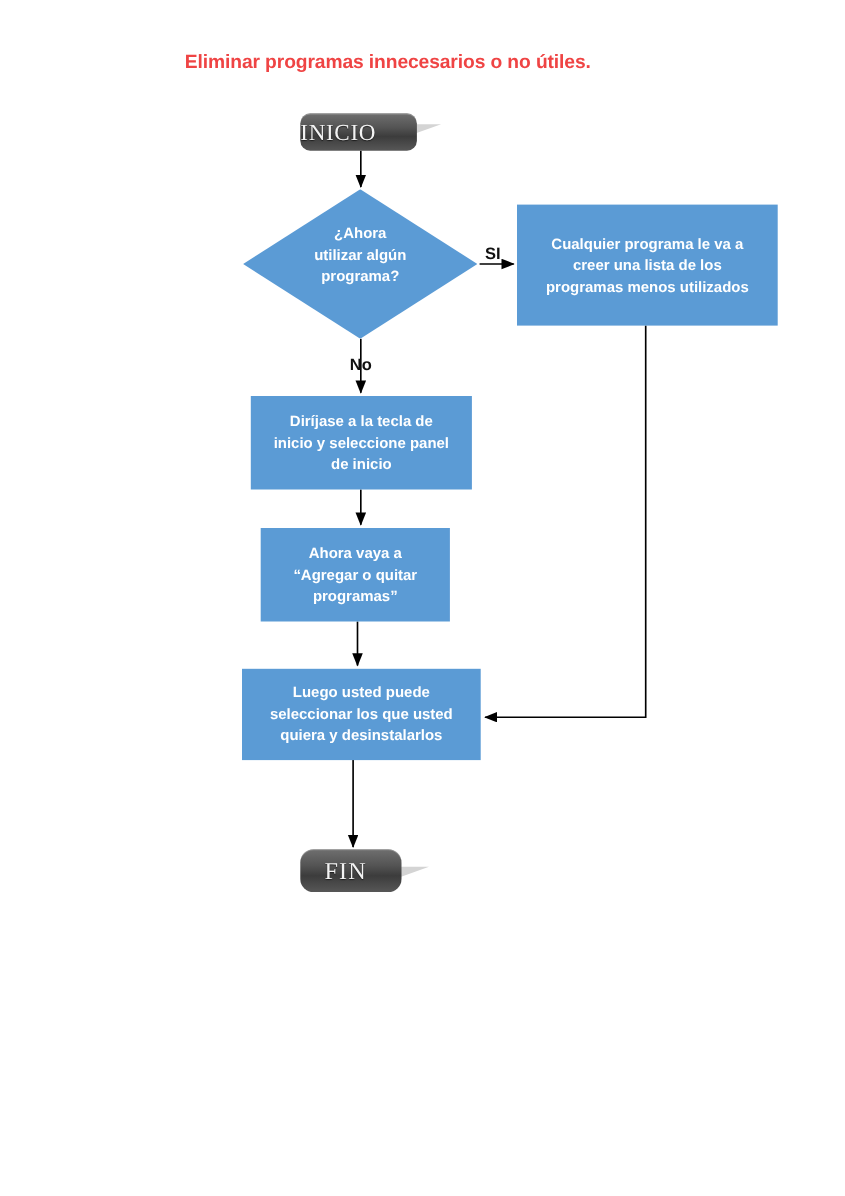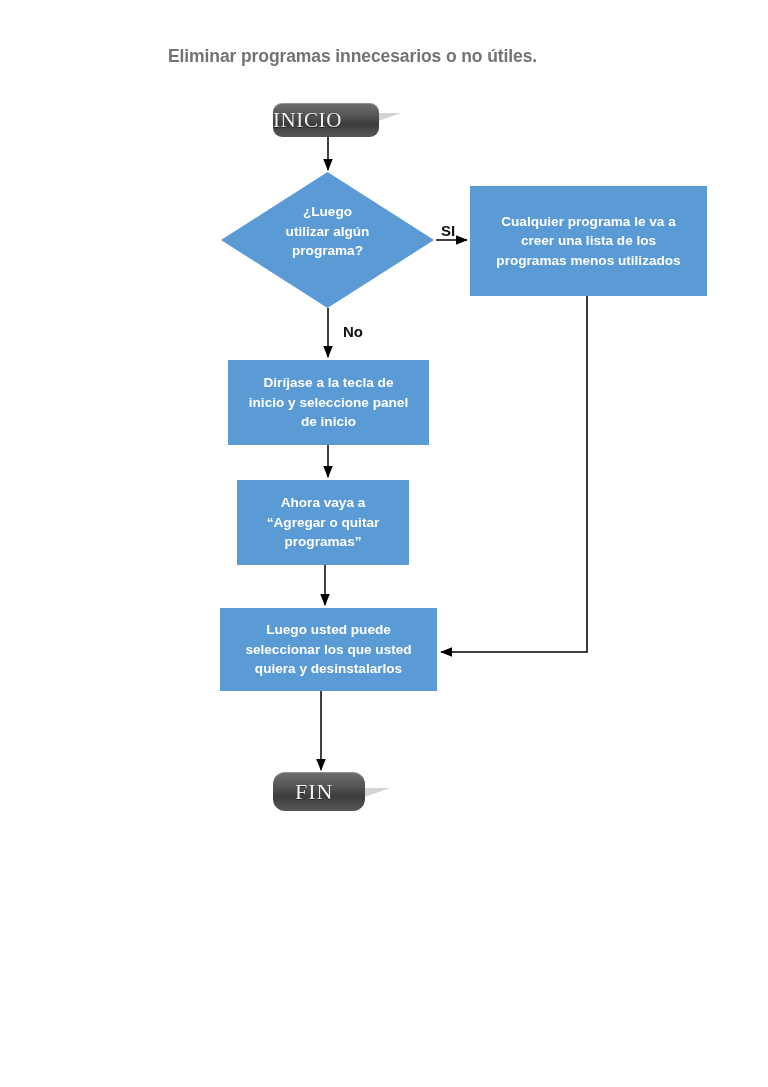--- a/index.html
+++ b/index.html
@@ -6,21 +6,21 @@
   body{
     width:768px;height:1087px;background:#ffffff;
     font-family:"Liberation Sans", sans-serif;
     overflow:hidden;position:relative;
   }
   #canvas{position:absolute;left:0;top:0;width:768px;height:1087px;}
 
   
   .title{
     position:absolute;left:168px;top:46px;
-    font-size:17.5px;font-weight:bold;color:#737373;
+    font-size:17.5px;font-weight:bold;color:#ef4444;
     letter-spacing:-0.1px;white-space:nowrap;
   }
 
   
   .term{position:absolute;}
   .term .shadow{
     position:absolute;background:#d4d4d4;
   }
   .term .pill{
     position:absolute;left:0;top:0;
@@ -79,21 +79,21 @@
   }
 
   
   #wires{position:absolute;left:0;top:0;width:768px;height:1087px;}
 
   
   .elabel{
     position:absolute;color:#111;font-size:15px;font-weight:bold;
   }
   #lblSi{left:441px;top:222px;}
-  #lblNo{left:343px;top:323px;text-align:center;}
+  #lblNo{left:318px;top:323px;text-align:center;}
 </style>
 </head>
 <body>
 
 <div id="canvas">
 
   <div class="title">Eliminar programas innecesarios o no útiles.</div>
 
   <svg id="wires" viewBox="0 0 768 1087" width="768" height="1087" xmlns="http://www.w3.org/2000/svg">
     <defs>
@@ -122,21 +122,21 @@
     <div class="pill">
       <span class="lbl">INICIO</span>
     </div>
   </div>
 
   <div id="decision">
     <svg width="213" height="136" viewBox="0 0 213 136" xmlns="http://www.w3.org/2000/svg">
       <polygon points="106.5,0 213,68 106.5,136 0,68" fill="#5B9BD5"></polygon>
     </svg>
     <div class="dtext">
-      <div>¿Luego</div>
+      <div>¿Ahora</div>
       <div>utilizar algún</div>
       <div>programa?</div>
     </div>
   </div>
 
   <div class="elabel" id="lblSi">SI</div>
   <div class="elabel" id="lblNo">No</div>
 
   <div class="proc" id="boxSi">
     <div>

